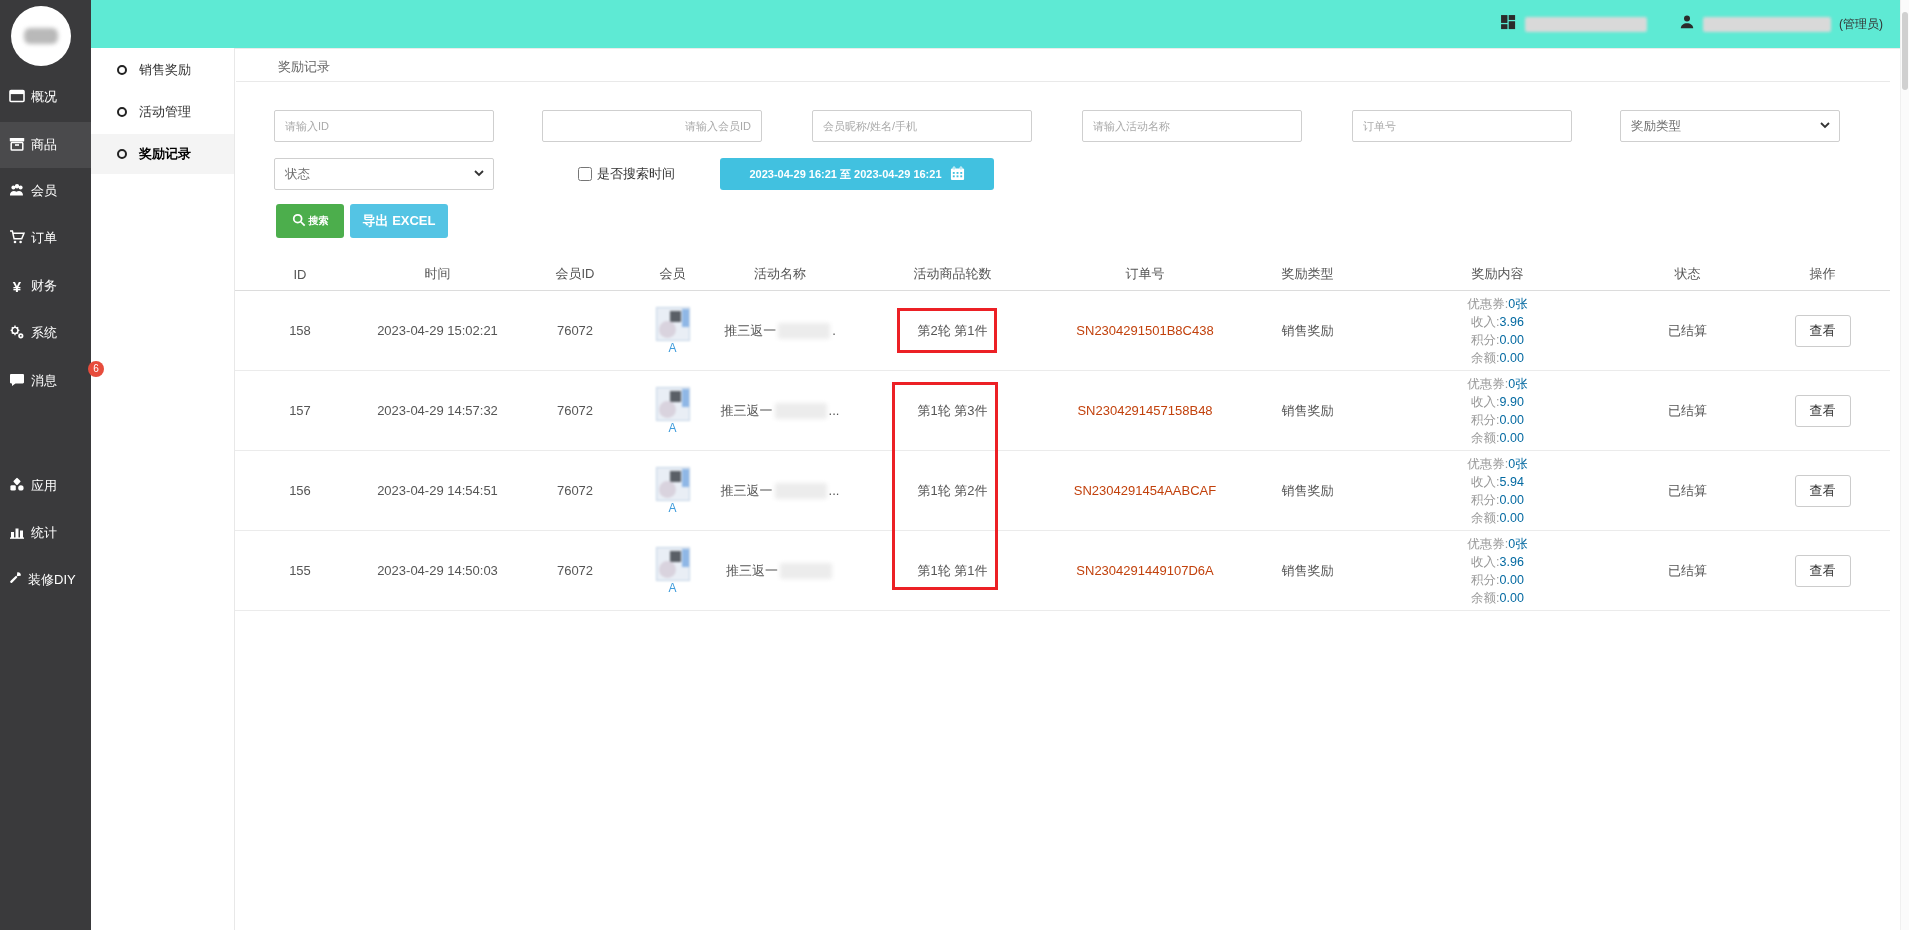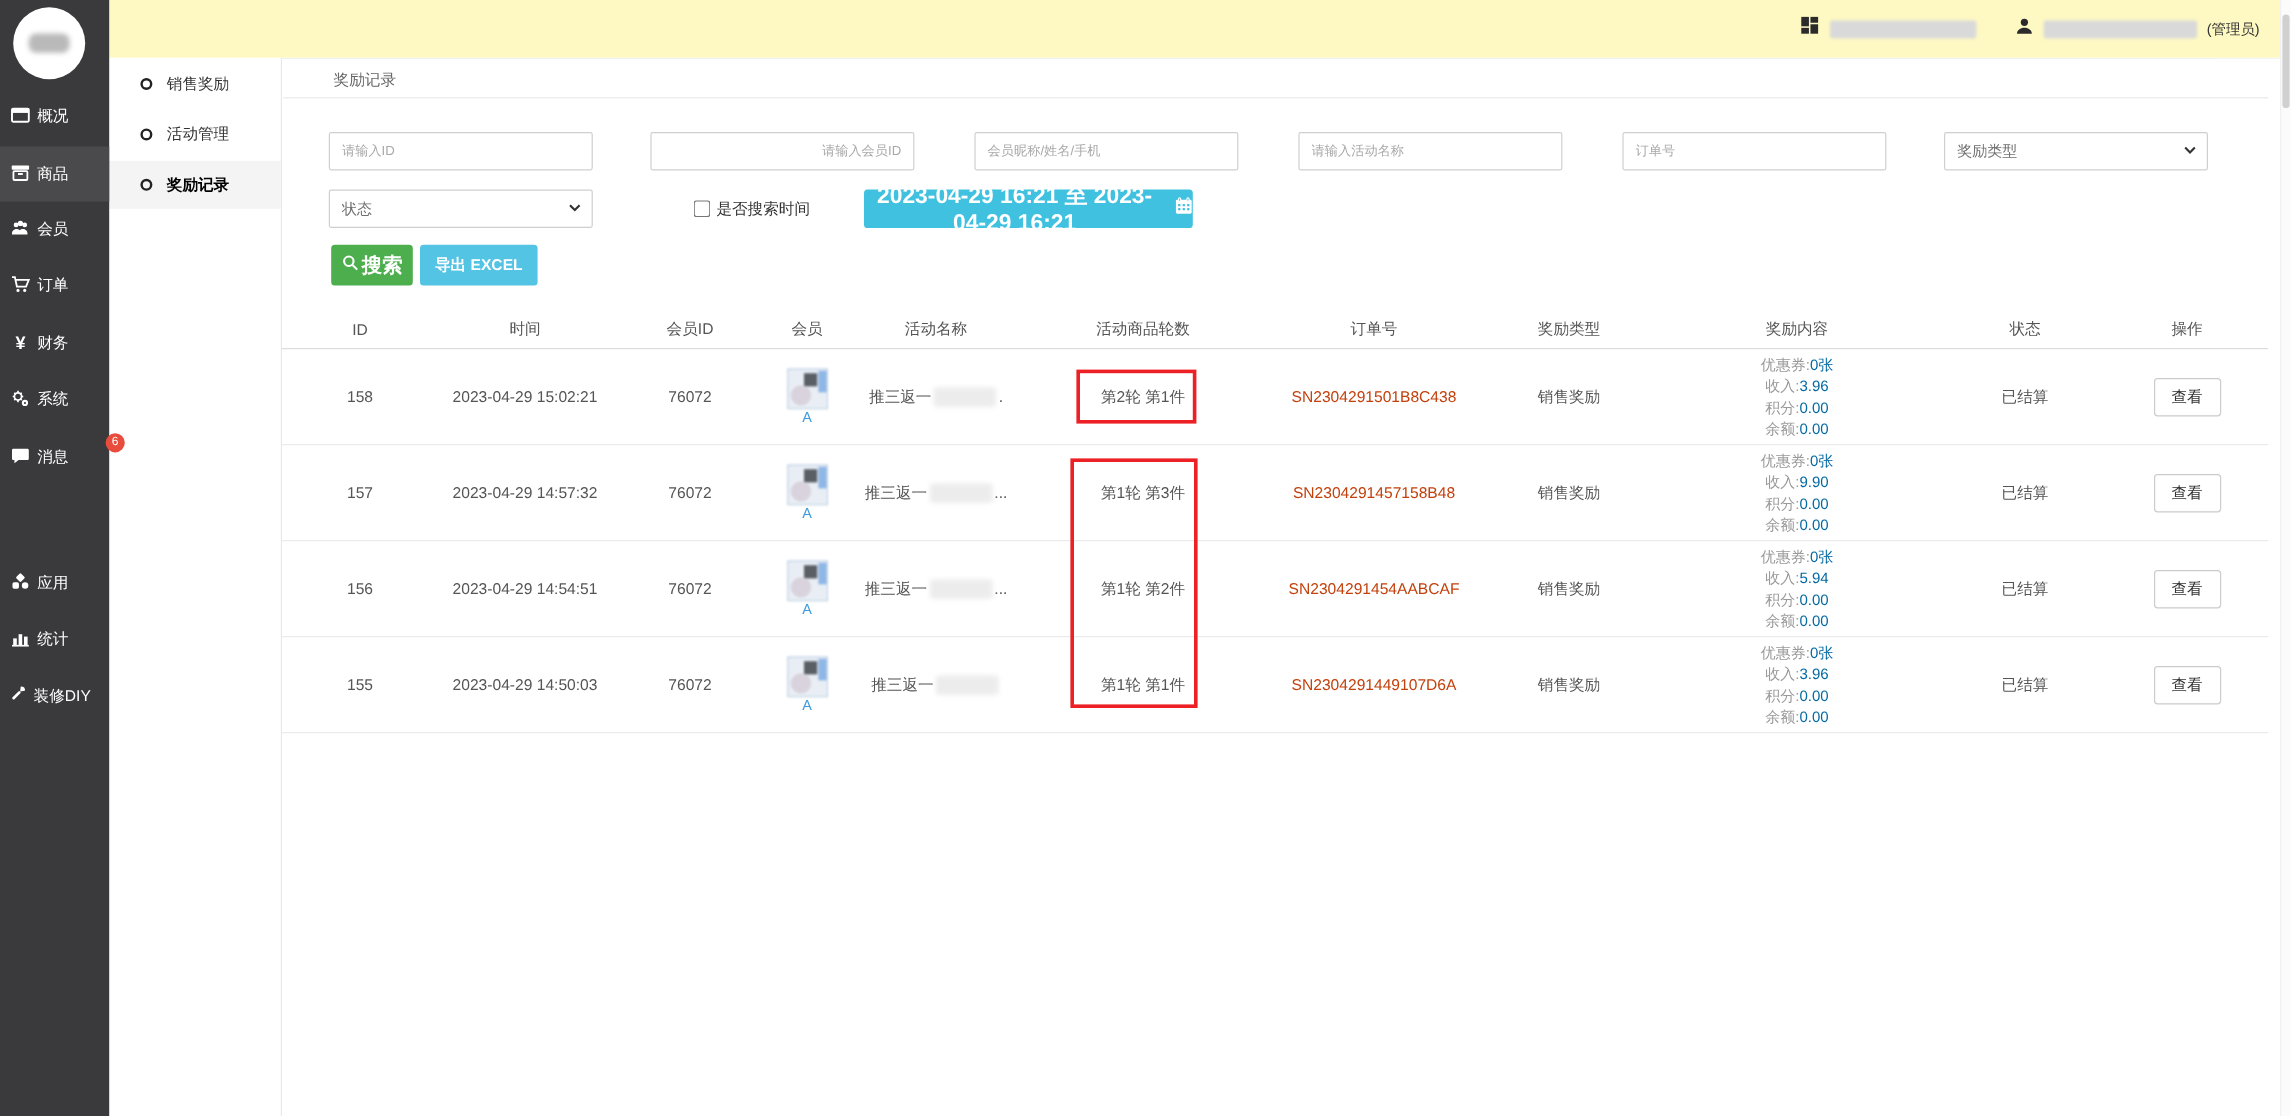--- a/index.html
+++ b/index.html
@@ -19,39 +19,39 @@
   .nav-label-wrap { position:relative; }
 
   
   .content-card { position:absolute; left:91px; top:48px; width:1810px; height:882px; border-top:1px solid #ebebeb; border-radius:3px 0 0 0; z-index:2; }
   .submenu { position:absolute; left:91px; top:48px; width:144px; height:882px; background:#fff; border-right:1px solid #e8e8e8; z-index:3; }
   .sub-item { position:absolute; left:0; width:143px; height:40px; display:flex; align-items:center; gap:12px; padding-left:26px; font-size:13px; color:#333; cursor:pointer; }
   .sub-item .ring { width:10px; height:10px; border:2px solid #222; border-radius:50%; flex:none; }
   .sub-item.active { background:#f4f4f4; font-weight:bold; color:#000; }
 
   
-  .topbar { position:absolute; left:91px; top:0; width:1810px; height:48px; background:#fef9c3; z-index:4; }
+  .topbar { position:absolute; left:91px; top:0; width:1810px; height:48px; background:#5eead4; z-index:4; }
   .topbar-right { position:absolute; right:18px; top:0; height:48px; display:flex; align-items:center; gap:8px; }
   .blur-bar { display:inline-block; height:15px; background:#d9d9d9; border-radius:2px; filter:blur(1.5px); }
   .admin-txt { font-size:12px; color:#333; }
   .tb-gap { width:16px; }
 
   
   .page-title { position:absolute; left:278px; top:58px; font-size:13px; color:#666; z-index:3; }
   .title-divider { position:absolute; left:236px; top:81px; width:1654px; border-top:1px solid #e9e9e9; z-index:3; }
 
   
   .inp { position:absolute; height:32px; width:220px; border:1px solid #cfcfcf; border-radius:2px; padding:0 10px; font-size:11px; color:#555; background:#fff; z-index:3; font-family:inherit; }
   .inp::placeholder { color:#a9a9a9; }
   .sel { position:absolute; height:32px; width:220px; border:1px solid #cfcfcf; border-radius:2px; background:#fff; display:flex; align-items:center; justify-content:space-between; padding:0 8px 0 10px; font-size:12.5px; color:#6f6f6f; cursor:pointer; z-index:3; }
   .chk { position:absolute; left:578px; top:167px; width:14px; height:14px; z-index:3; }
   .chk-label { position:absolute; left:597px; top:158px; height:32px; line-height:32px; font-size:13px; color:#333; z-index:3; }
-  .date-btn { position:absolute; left:720px; top:158px; width:274px; height:32px; background:#41c1e0; border:none; border-radius:3px; color:#fff; font-size:19px; font-weight:bold; display:flex; align-items:center; justify-content:center; gap:8px; cursor:pointer; z-index:3; font-family:inherit; }
-
-  .btn-search { position:absolute; left:276px; top:204px; width:68px; height:34px; background:#4cae4c; border:none; border-radius:3px; color:#fff; font-size:17px; font-weight:bold; display:flex; align-items:center; justify-content:center; gap:3px; cursor:pointer; z-index:3; font-family:inherit; }
+  .date-btn { position:absolute; left:720px; top:158px; width:274px; height:32px; background:#41c1e0; border:none; border-radius:3px; color:#fff; font-size:11px; font-weight:bold; display:flex; align-items:center; justify-content:center; gap:8px; cursor:pointer; z-index:3; font-family:inherit; }
+
+  .btn-search { position:absolute; left:276px; top:204px; width:68px; height:34px; background:#4cae4c; border:none; border-radius:3px; color:#fff; font-size:10px; font-weight:bold; display:flex; align-items:center; justify-content:center; gap:3px; cursor:pointer; z-index:3; font-family:inherit; }
   .btn-export { position:absolute; left:350px; top:204px; width:98px; height:34px; background:#54c4e4; border:none; border-radius:3px; color:#fff; font-size:13px; font-weight:bold; display:flex; align-items:center; justify-content:center; cursor:pointer; z-index:3; font-family:inherit; }
 
   
   .rtable { position:absolute; left:235px; top:258px; width:1655px; z-index:3; }
   .thead { display:flex; height:33px; align-items:center; border-bottom:1px solid #dcdcdc; color:#555; font-size:13px; }
   .trow { display:flex; height:80px; align-items:center; border-bottom:1px solid #ebebeb; font-size:13px; color:#555; }
   .c { flex:none; display:flex; flex-direction:column; justify-content:center; align-items:center; text-align:center; }
   .c1{width:130px}.c2{width:145px}.c3{width:130px}.c4{width:65px}.c5{width:150px}
   .c6{width:195px}.c7{width:190px}.c8{width:135px}.c9{width:245px}.c10{width:135px}.c11{width:135px}
   .order-link { color:#c2410c; cursor:pointer; }

